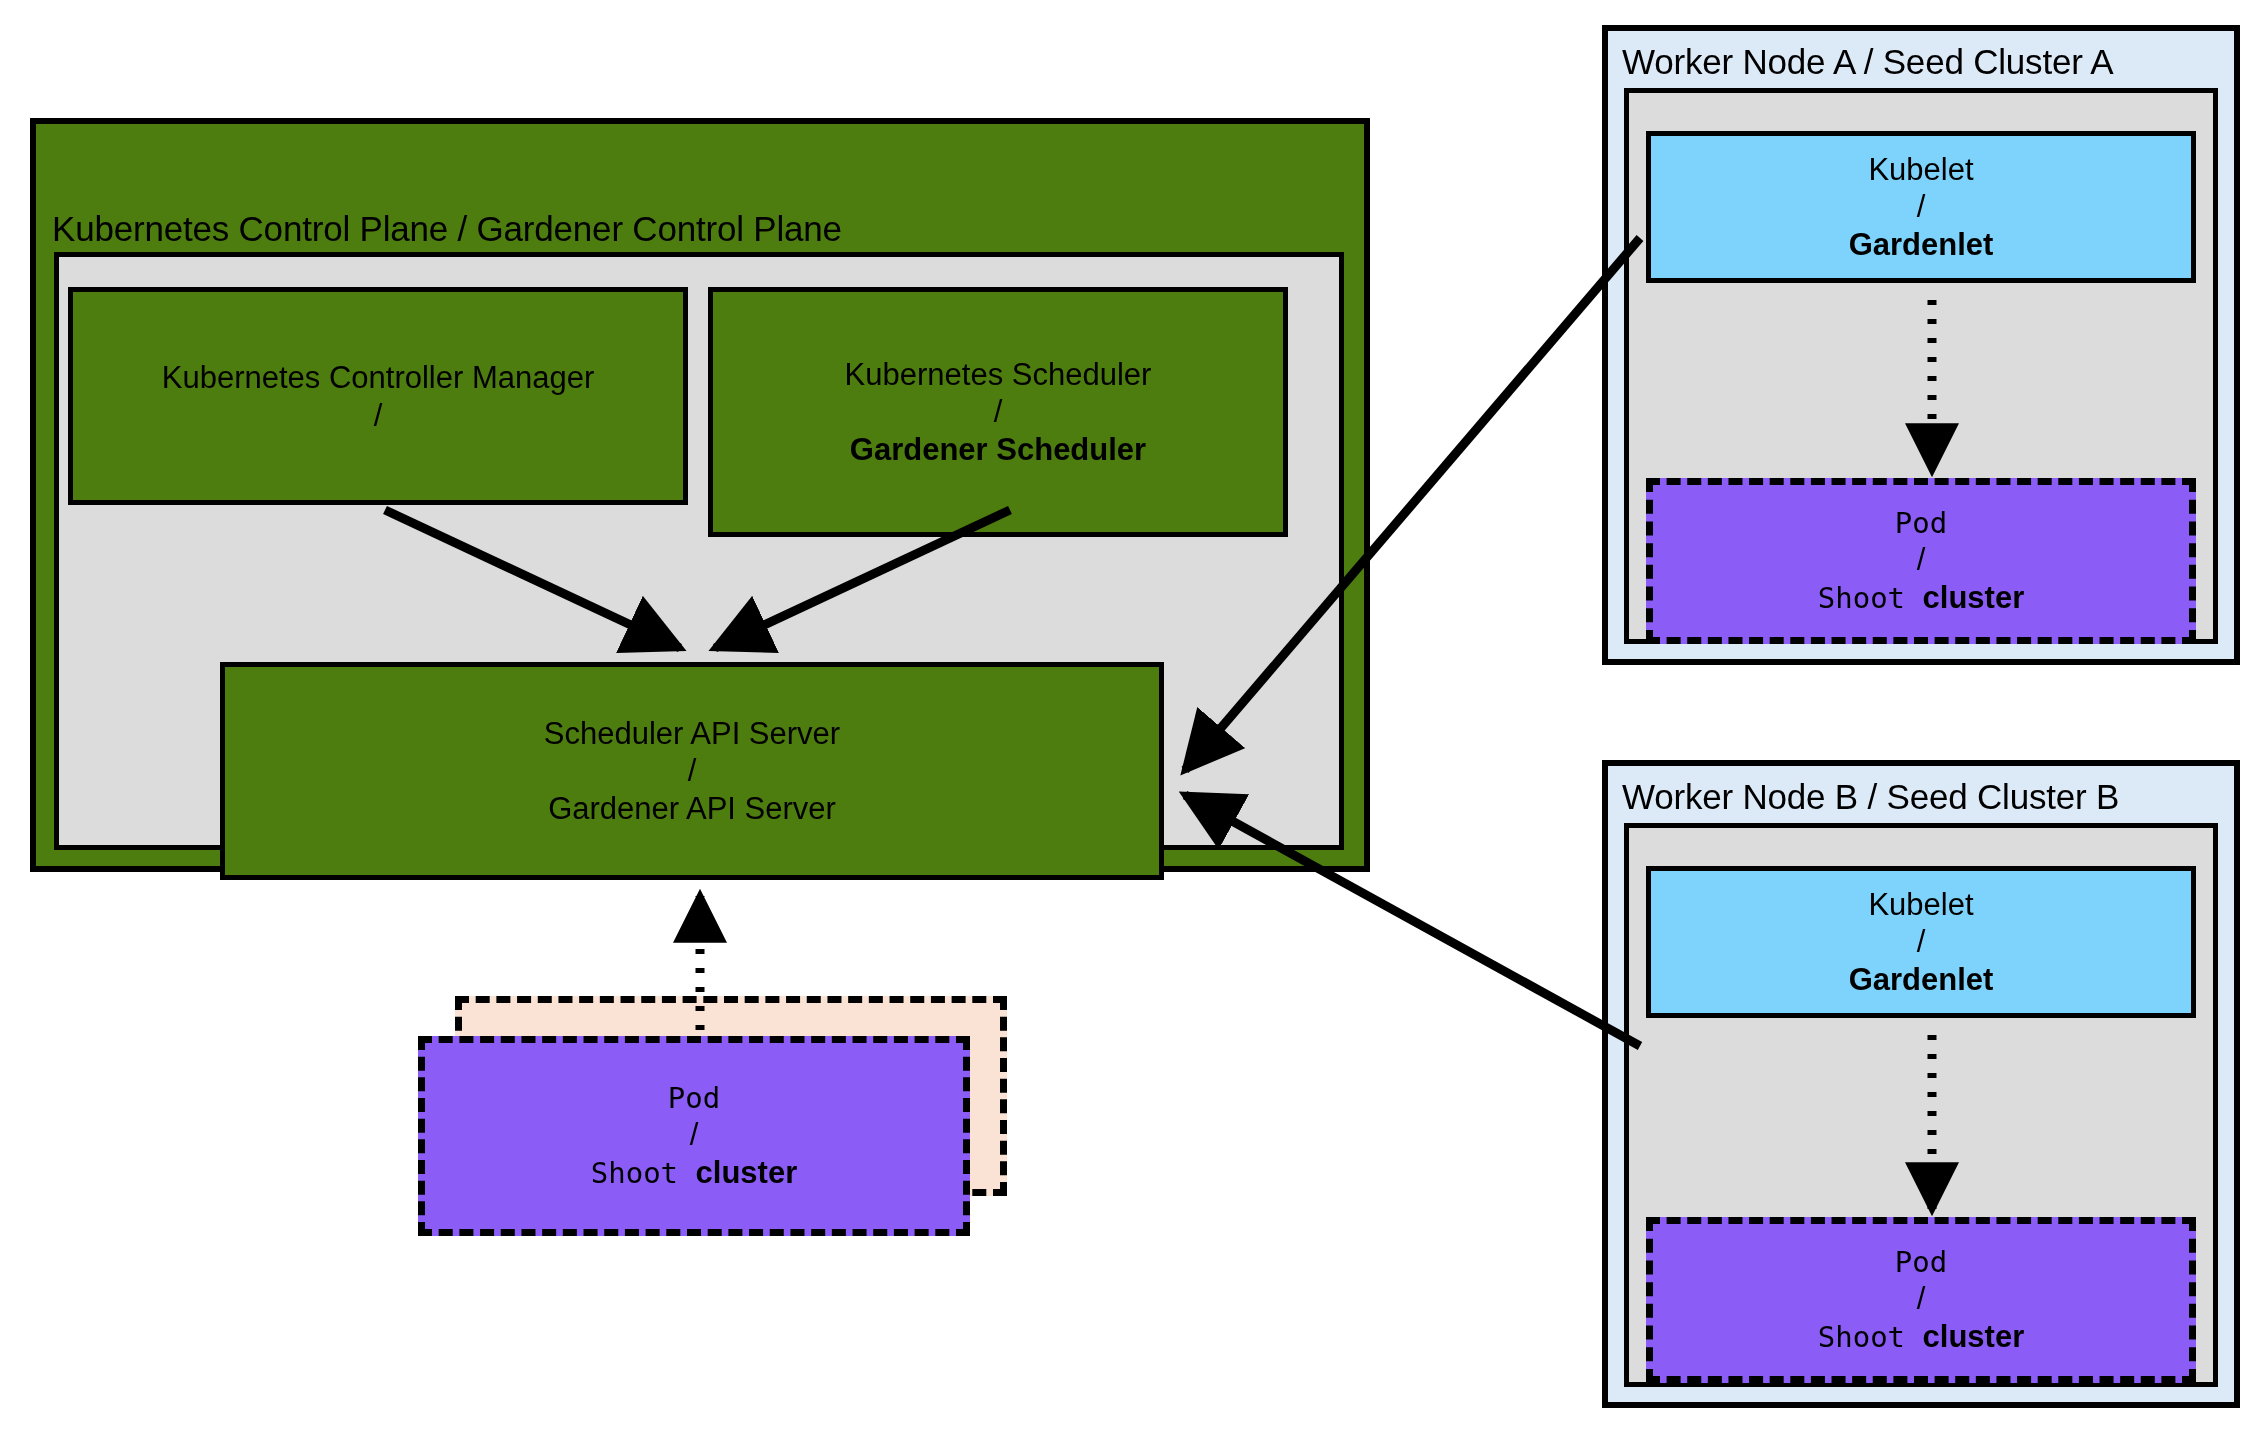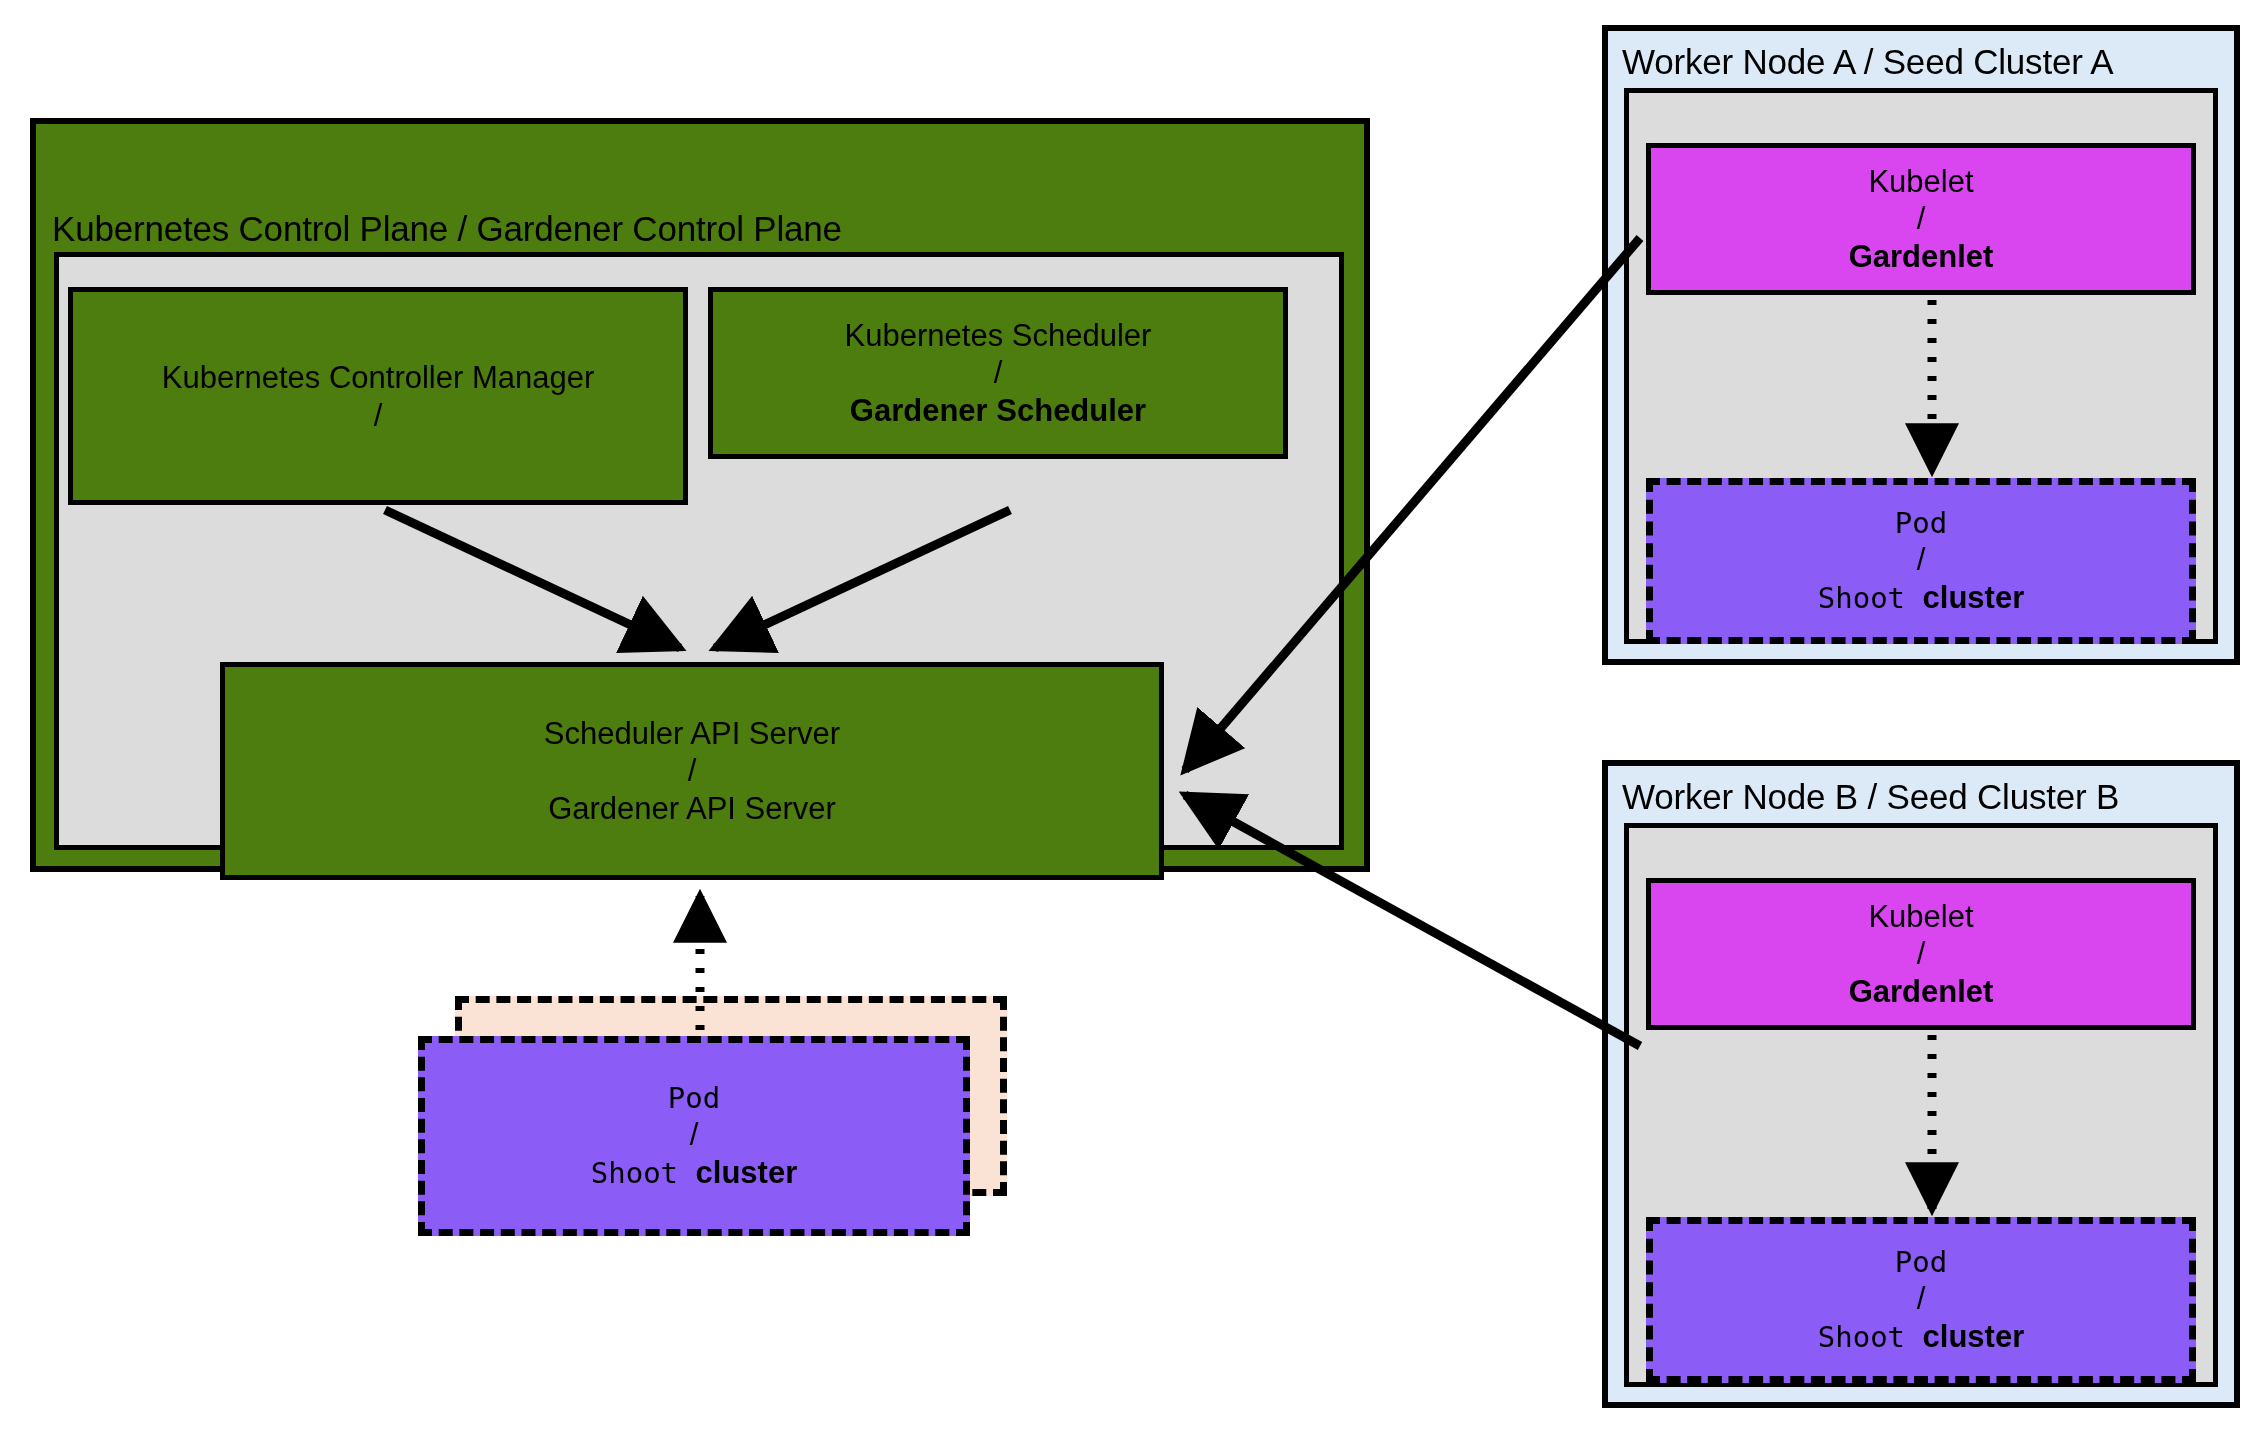--- a/index.html
+++ b/index.html
@@ -33,21 +33,21 @@
     color: #000000;
     line-height: 1.28;
   }
   .solid-border { border: 6px solid #000000; }
   .thin-border  { border: 5px solid #000000; }
   .dashed-border{ border: 7px dashed #000000; }
 
   .green  { background: #4d7c0f; }
   .gray   { background: #dcdcdc; }
   .blue   { background: #dce9f7; }
-  .orange { background: #d946ef; margin-top: 12px; }
+  .orange { background: #7dd3fc; }
   .peach  { background: #8b5cf6; }
 
   
   .panel-title {
     position: absolute;
     font-size: 35px;
     color: #000000;
     white-space: nowrap;
     letter-spacing: -0.2px;
     margin-top: 12px;
@@ -104,21 +104,21 @@
   <div class="panel-title" style="left:52px; top:197px;">Kubernetes Control Plane / Gardener Control Plane</div>
 
   <div class="box thin-border gray" style="left:54px; top:252px; width:1290px; height:598px; display:block;">
   </div>
 
   <div class="box thin-border green" style="left:68px; top:287px; width:620px; height:218px;">
     <div class="line">Kubernetes Controller Manager</div>
     <div class="slash">/</div>
   </div>
 
-  <div class="box thin-border green" style="left:708px; top:287px; width:580px; height:172px;">
+  <div class="box thin-border green" style="left:708px; top:287px; width:580px; height:250px;">
     <div class="line">Kubernetes Scheduler</div>
     <div class="slash">/</div>
     <div class="line bold">Gardener Scheduler</div>
   </div>
 
   <div class="box thin-border green" style="left:220px; top:662px; width:944px; height:218px;">
     <div class="line">Scheduler API Server</div>
     <div class="slash">/</div>
     <div class="line">Gardener API Server</div>
   </div>

